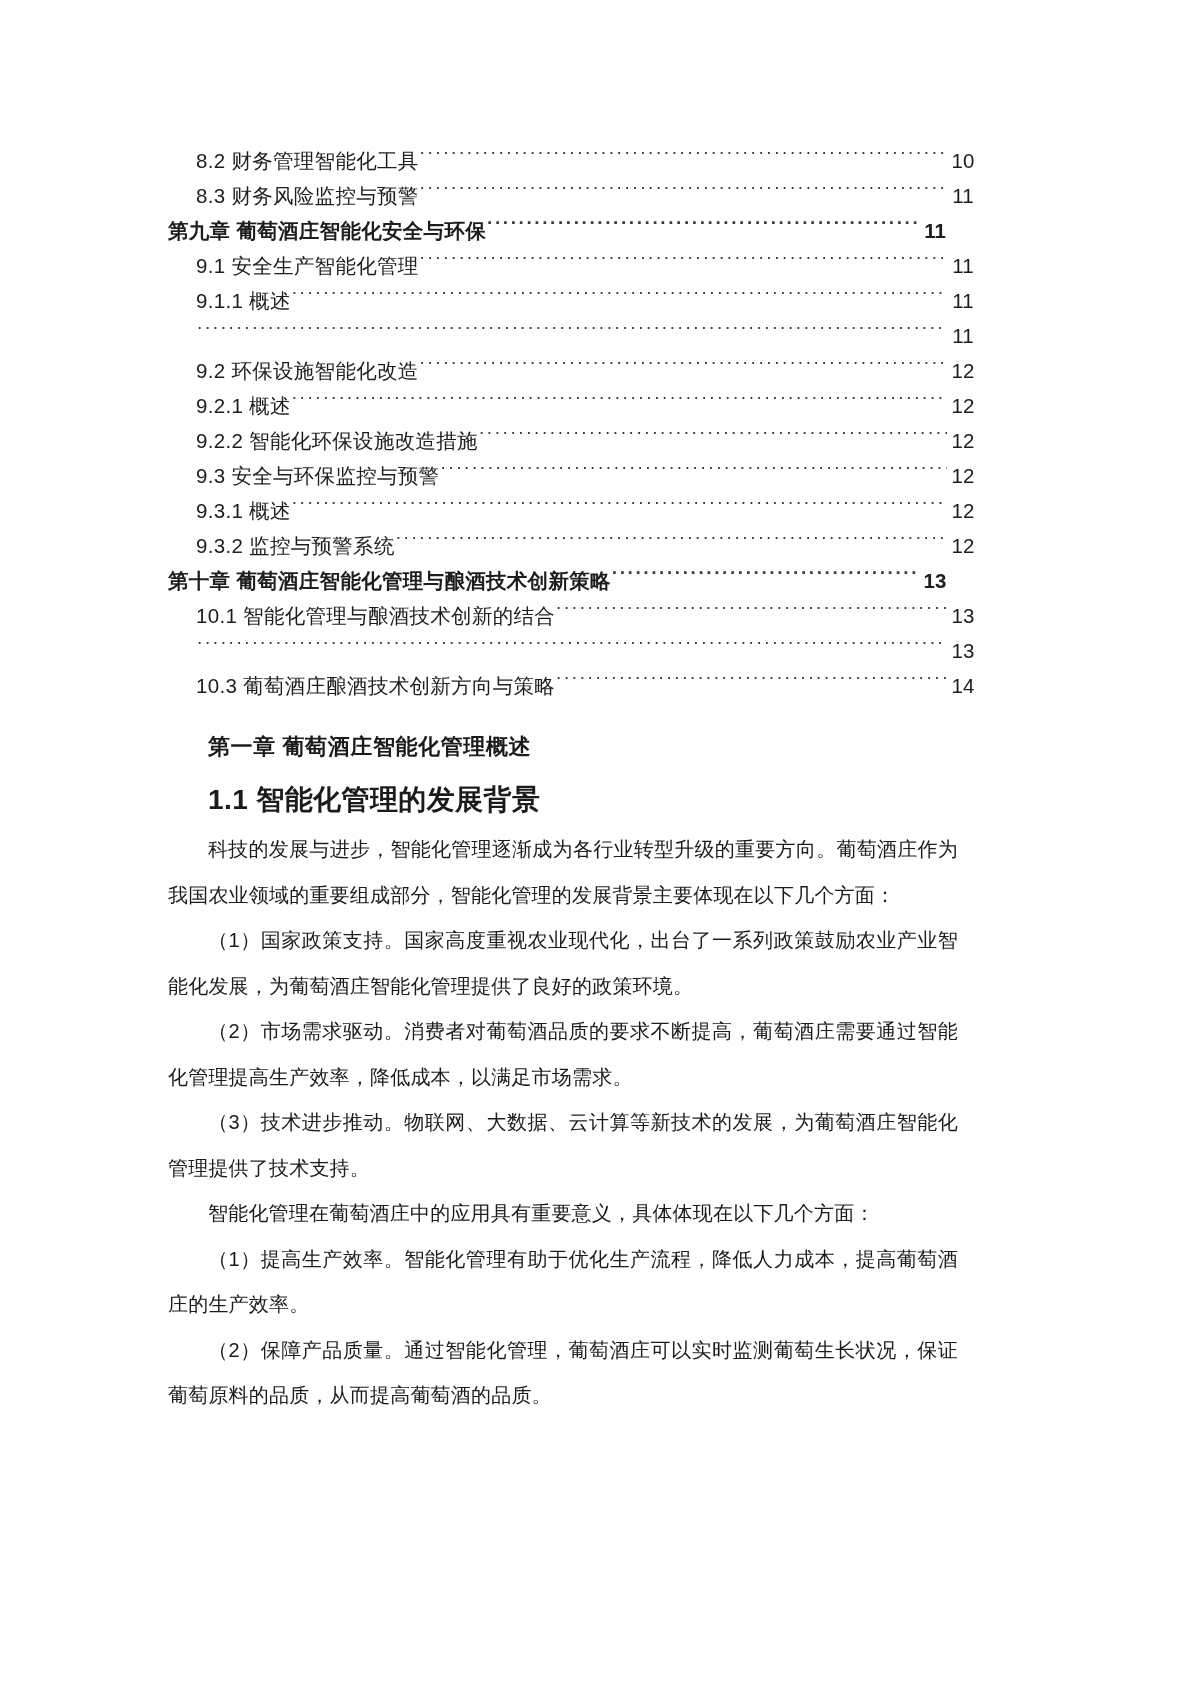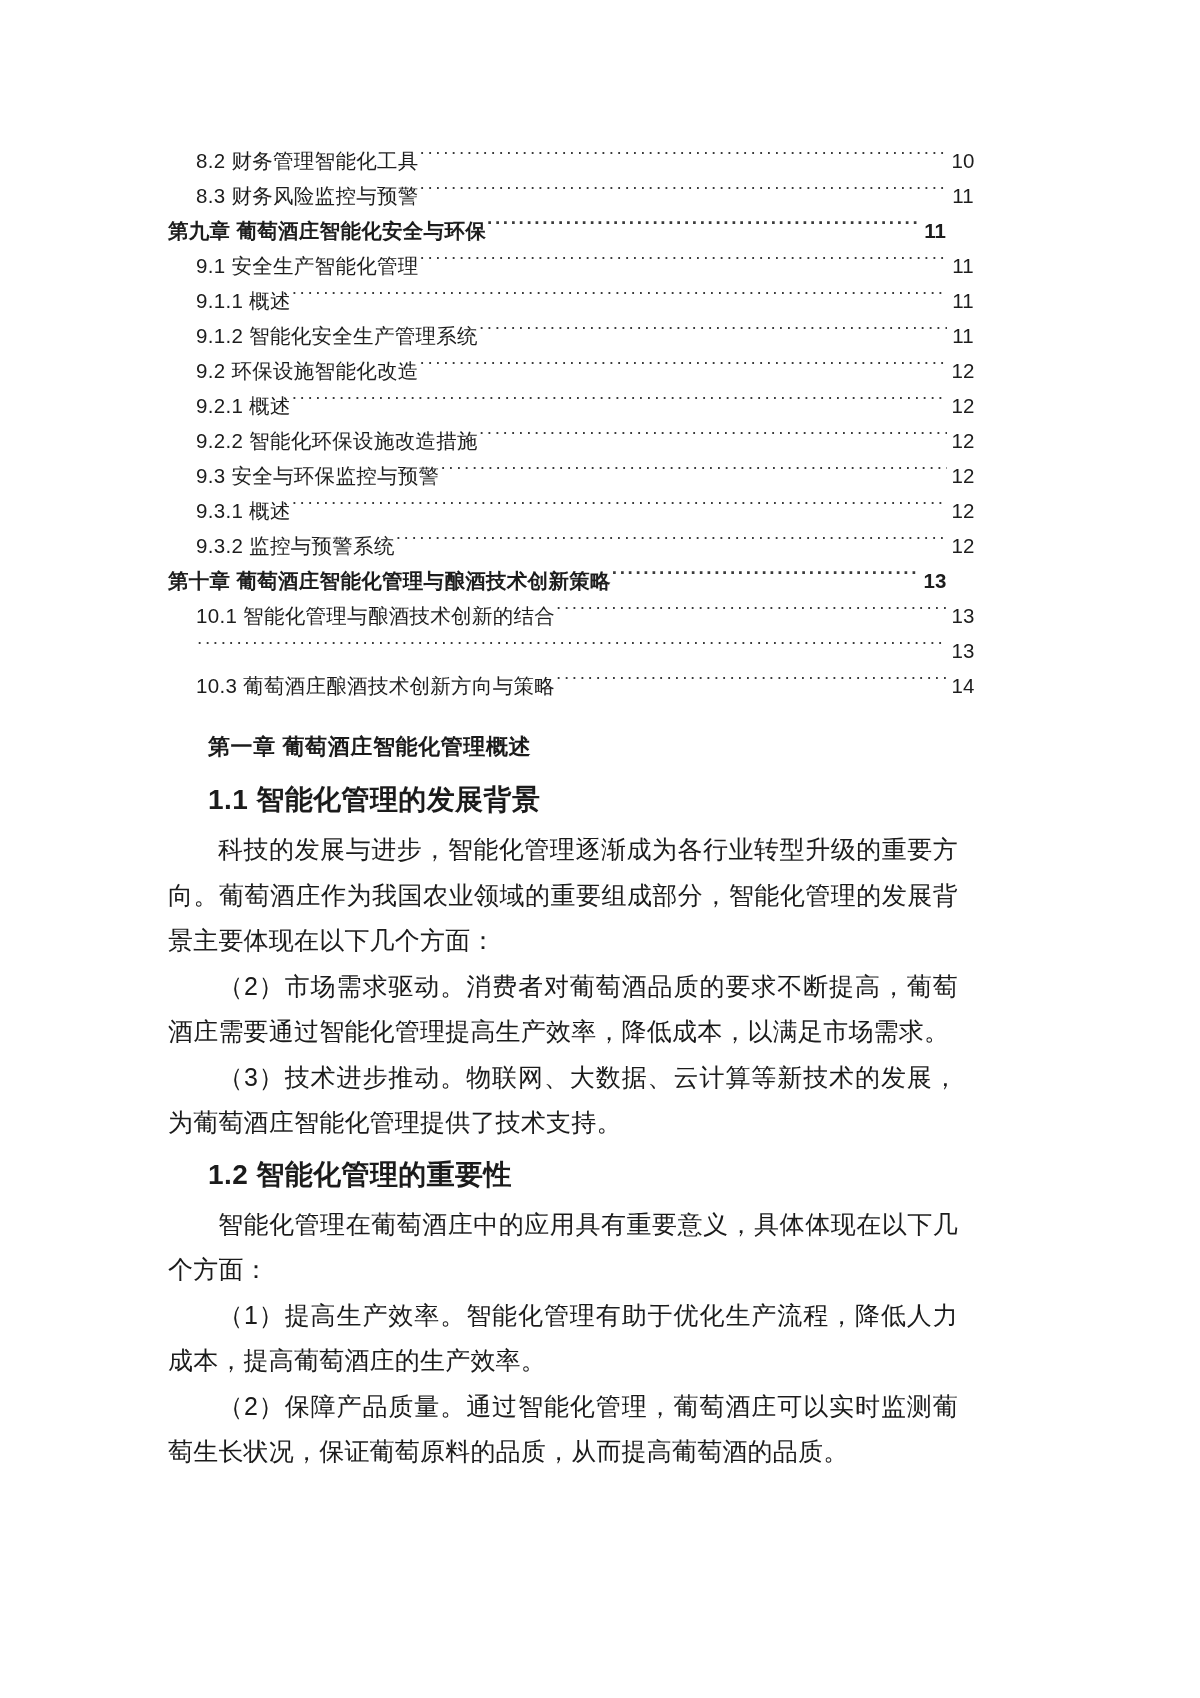--- a/index.html
+++ b/index.html
@@ -86,21 +86,21 @@
   }
   .section-title {
     font-size: 28px;
     font-weight: bold;
     line-height: 38px;
     margin: 10px 0 8px 0;
     padding-left: 40px;
     letter-spacing: 0.4px;
   }
   .para {
-    font-size: 25px;
+    font-size: 20px;
     line-height: 45.5px;
     margin: 0;
     text-align: justify;
     text-justify: inter-ideograph;
     text-indent: 2em;
     letter-spacing: 0.2px;
   }
 </style>
 </head>
 <body>
@@ -133,21 +133,20 @@
       <span class="toc-page">11</span>
     </div>
 
     <div class="toc-row lvl2">
       <span class="toc-label">9.1.1  概述</span>
       <span class="toc-dots"></span>
       <span class="toc-page">11</span>
     </div>
 
     <div class="toc-row lvl2">
-      <span class="toc-label">9.1.2  智能化安全生产管理系统</span>
       <span class="toc-dots"></span>
       <span class="toc-page">11</span>
     </div>
 
     <div class="toc-row lvl1">
       <span class="toc-label">9.2  环保设施智能化改造</span>
       <span class="toc-dots"></span>
       <span class="toc-page">12</span>
     </div>
 
@@ -206,24 +205,24 @@
 
   </div>
 
   <div class="body-content">
 
     <h1 class="chapter-title">第一章  葡萄酒庄智能化管理概述</h1>
 
     <h2 class="section-title">1.1  智能化管理的发展背景</h2>
 
     <p class="para">科技的发展与进步，智能化管理逐渐成为各行业转型升级的重要方向。葡萄酒庄作为我国农业领域的重要组成部分，智能化管理的发展背景主要体现在以下几个方面：</p>
+    <p class="para">（1）国家政策支持。国家高度重视农业现代化，出台了一系列政策鼓励农业产业智能化发展，为葡萄酒庄智能化管理提供了良好的政策环境。</p>
     <p class="para">（2）市场需求驱动。消费者对葡萄酒品质的要求不断提高，葡萄酒庄需要通过智能化管理提高生产效率，降低成本，以满足市场需求。</p>
     <p class="para">（3）技术进步推动。物联网、大数据、云计算等新技术的发展，为葡萄酒庄智能化管理提供了技术支持。</p>
 
-    <h2 class="section-title">1.2  智能化管理的重要性</h2>
 
     <p class="para">智能化管理在葡萄酒庄中的应用具有重要意义，具体体现在以下几个方面：</p>
     <p class="para">（1）提高生产效率。智能化管理有助于优化生产流程，降低人力成本，提高葡萄酒庄的生产效率。</p>
     <p class="para">（2）保障产品质量。通过智能化管理，葡萄酒庄可以实时监测葡萄生长状况，保证葡萄原料的品质，从而提高葡萄酒的品质。</p>
 
   </div>
 
 </div>
 
 </body></html>

